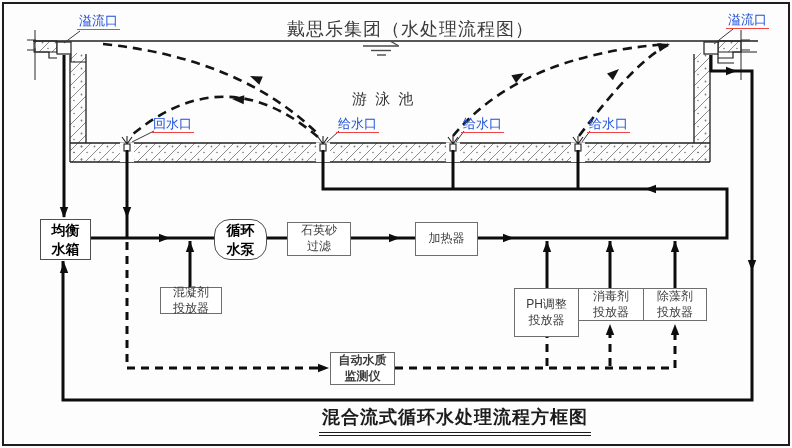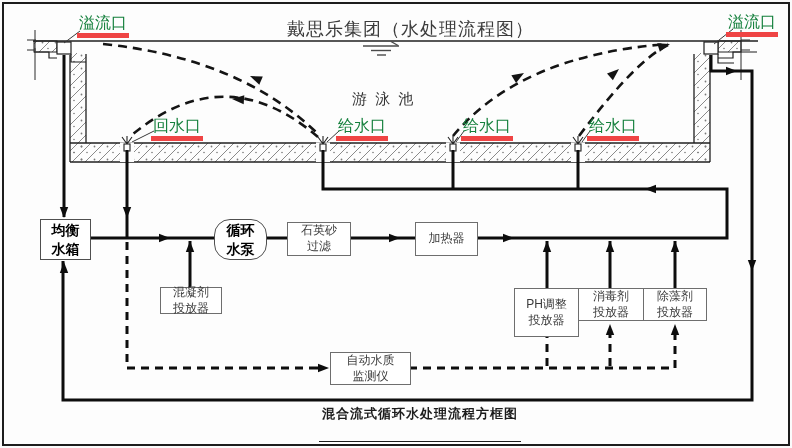--- a/index.html
+++ b/index.html
@@ -8,32 +8,32 @@
     font-family:"Liberation Sans","DejaVu Sans",sans-serif;overflow:hidden;
   }
   #frame{position:absolute;inset:2px;border:2px solid #1d1d1d;background:#fdfdfd;}
   svg{position:absolute;left:0;top:0;}
   .abs{position:absolute;}
   .title{
     font-size:18px;color:#3c3c3c;letter-spacing:1px;white-space:nowrap;font-family:Liberation Mono, monospace;
   }
   .pool-name{font-size:15px;color:#333;letter-spacing:2px;white-space:nowrap;}
   .port-label{
-    font-size:16px;color:#15803d;border-bottom:5px solid #ef4444;
+    font-size:13px;color:#1d4ed8;border-bottom:1px solid #ef4444;
     padding:0 2px 1px 2px;white-space:nowrap;line-height:1.1;background:transparent;
   }
   .pbox{
     display:flex;align-items:center;justify-content:center;text-align:center;
     white-space:pre-line;background:#fff;border:1px solid #6e6e6e;
     font-size:12px;color:#3a3a3a;line-height:1.3;box-sizing:border-box;
   }
   .pbox.bold{font-weight:700;color:#000;font-size:14px;border-color:#4f4f4f;}
   .caption{
-    font-size:13px;font-weight:700;color:#1c1c1c;letter-spacing:1px;white-space:nowrap;
-    padding:0 3px 18px 3px;border-bottom:4px double #1c1c1c;
+    font-size:18px;font-weight:700;color:#1c1c1c;letter-spacing:1px;white-space:nowrap;
+    padding:0 3px 3px 3px;border-bottom:4px double #1c1c1c;
   }
 </style>
 </head>
 <body>
 
 <div id="stage">
   <div id="frame"></div>
 
   <svg width="792" height="448" viewBox="0 0 792 448">
     <defs>
@@ -194,17 +194,17 @@
 过滤</div>
   <div class="abs pbox" style="left:415px;top:222px;width:63px;height:34px;">加热器</div>
   <div class="abs pbox" style="left:160px;top:287px;width:62px;height:27px;">混凝剂
 投放器</div>
   <div class="abs pbox" style="left:514px;top:288px;width:65px;height:49px;">PH调整
 投放器</div>
   <div class="abs pbox" style="left:578px;top:288px;width:66px;height:33px;">消毒剂
 投放器</div>
   <div class="abs pbox" style="left:643px;top:288px;width:64px;height:33px;">除藻剂
 投放器</div>
-  <div class="abs pbox" style="left:330px;top:352px;width:81px;height:33px;">自动水质
+  <div class="abs pbox" style="left:330px;top:352px;width:65px;height:33px;font-weight:bold;">自动水质
 监测仪</div>
 
   <div class="abs caption" style="left:319px;top:405px;">混合流式循环水处理流程方框图</div>
 </div>
 
 </body></html>

